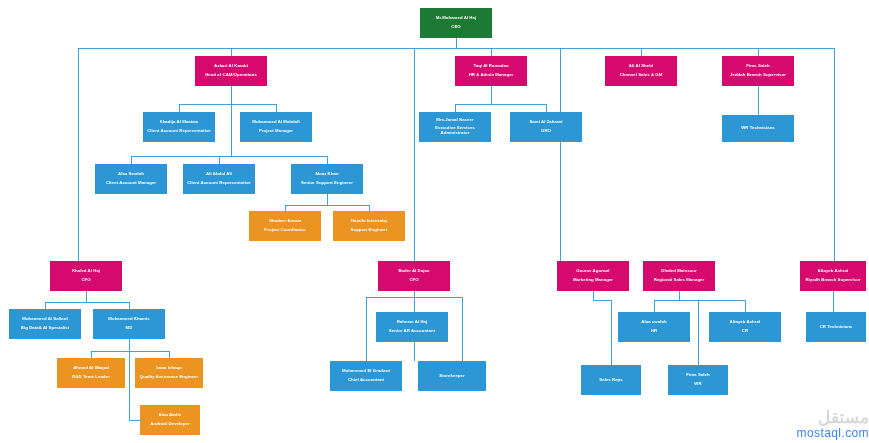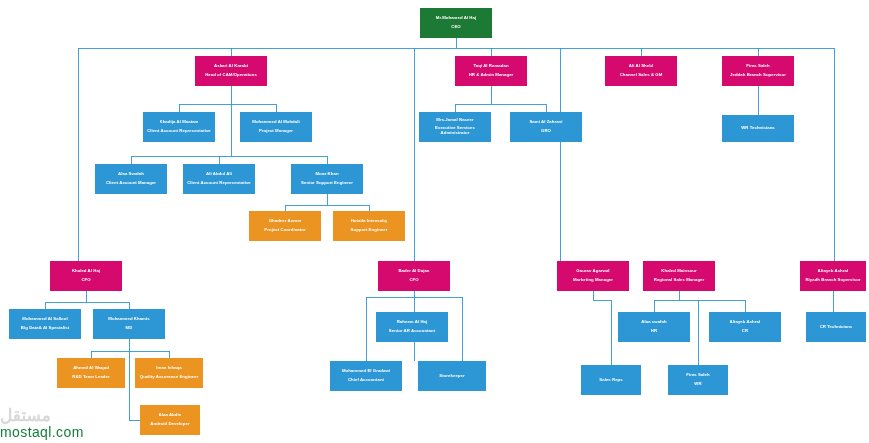--- a/index.html
+++ b/index.html
@@ -51,33 +51,33 @@
   .node.onlytitle .tl { margin-top: 0; }
   .c-green  { background: #1d7a34; }
   .c-pink   { background: #d6096e; }
   .c-blue   { background: #2c97d4; }
   .c-orange { background: #eb9422; }
 
   #watermark {
     position: absolute;
     left: 0; right: 0;
     bottom: 4px;
-    text-align: left;
+    text-align: right;
     pointer-events: none;
   }
   #watermark .wm-ar {
     font-size: 17px;
     color: #d8d8d8;
     font-weight: bold;
     letter-spacing: 1px;
     line-height: 1;
   }
   #watermark .wm-en {
-    font-size: 14px;
-    color: #15803d;
+    font-size: 12px;
+    color: #3b82f6;
     letter-spacing: 0.4px;
     margin-top: 1px;
     line-height: 1;
   }
 </style>
 </head>
 <body>
 
 <div id="stage">
 

